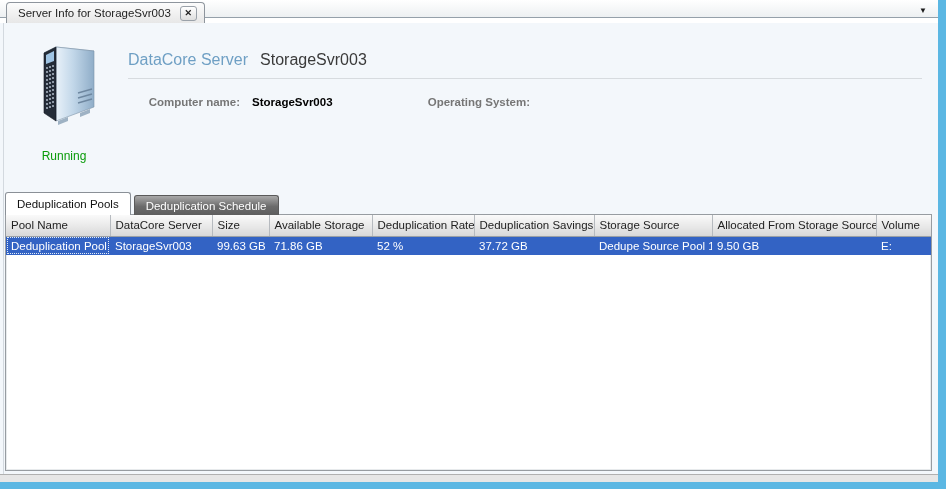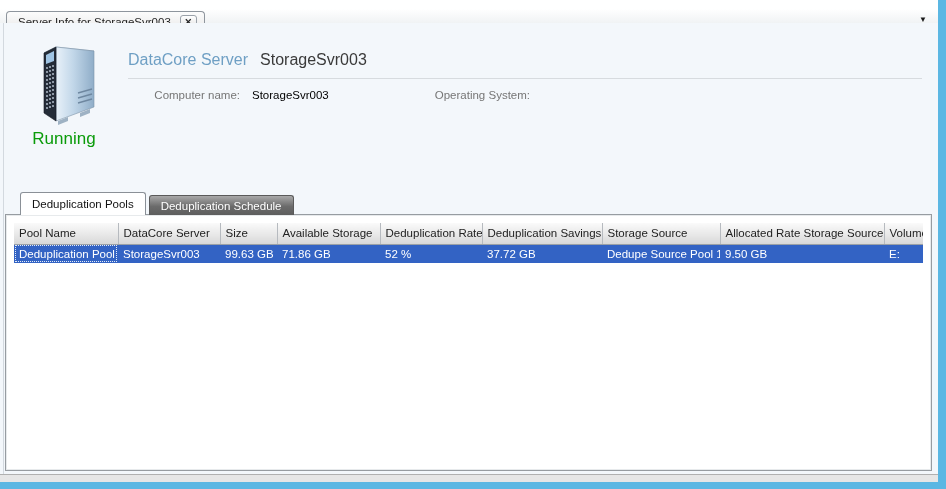--- a/index.html
+++ b/index.html
@@ -14,21 +14,21 @@
   .window { position: absolute; inset: 0; }
 
   
   .frame-right  { position: absolute; top: 0; right: 0; width: 8px; bottom: 0; background: #5bb7e3; }
   .frame-bottom { position: absolute; left: 0; right: 0; bottom: 0; height: 7px; background: #5bb7e3; }
   .frame-bottom-gray { position: absolute; left: 0; right: 8px; bottom: 7px; height: 8px;
     background: #e6e6e6; border-top: 1px solid #b0b0b0; }
 
   
   .doc-tabstrip {
-    position: absolute; top: 9px; left: 0; right: 8px; height: 18px;
+    position: absolute; top: 0; left: 0; right: 8px; height: 18px;
     background: linear-gradient(#ffffff, #edf0f2);
     border-bottom: 1px solid #95a0aa;
   }
   .doc-tab {
     position: absolute; left: 6px; top: 2px; height: 21px;
     display: inline-flex; align-items: center;
     padding: 0 7px 0 11px;
     background: linear-gradient(#fcfcfc, #e7e7e7);
     border: 1px solid #8e959d; border-bottom: none;
     border-radius: 4px 4px 0 0;
@@ -50,38 +50,38 @@
   
   .content {
     position: absolute; top: 23px; left: 0; right: 8px; bottom: 15px;
     background: #f3f7fb;
   }
   .left-edge { position: absolute; left: 3px; top: 0; bottom: 0; width: 1px; background: #d3d9df; }
 
   
   .server-header { position: absolute; top: 12px; left: 0; right: 0; display: flex; }
   .icon-col { width: 128px; flex: 0 0 128px; text-align: center; padding-top: 8px; }
-  .status-label { margin-top: 0; color: #0a9b0a; font-size: 17px; }
+  .status-label { margin-top: 20px; color: #0a9b0a; font-size: 12px; }
   .header-main { flex: 1; padding-right: 16px; }
   .title-row { margin-top: 16px; font-size: 16px; white-space: nowrap; }
   .title-type { color: #6e9fc4; margin-right: 12px; }
   .title-name { color: #3a3a3a; }
   .title-sep { border: none; border-top: 1px solid #d7dbdf; margin-top: 9px; }
   .fields { margin-top: 10px; }
-  .frow { display: flex; height: 26px; white-space: nowrap; }
+  .frow { display: flex; align-items: center; height: 26px; white-space: nowrap; font-weight: bold; }
   .flabel { color: #767676; text-align: right; }
   .flabel.c1 { width: 112px; }
   .flabel.c2 { width: 130px; }
   .fvalue { color: #000; margin-left: 12px; }
   .fvalue.v1 { width: 148px; }
   .fvalue.v2 { flex: 1; }
 
   
   .inner-tabs {
-    position: absolute; left: 20px; top: 169px; height: 23px;
+    position: absolute; left: 5px; top: 169px; height: 23px;
     display: flex; align-items: flex-end; z-index: 3;
   }
   .inner-tab {
     display: inline-flex; align-items: center;
     padding: 0 11px; white-space: nowrap;
     border-radius: 3px 3px 0 0; cursor: default;
   }
   .inner-tab.active {
     height: 23px; background: #ffffff;
     border: 1px solid #8a9097; border-bottom: none;
@@ -95,21 +95,21 @@
     text-align: right;
   }
 
   
   .table-panel {
     position: absolute; left: 5px; right: 6px; top: 191px; bottom: 3px;
     background: #ffffff;
     border: 1px solid #979ca1;
     box-shadow: inset 0 0 0 1px #e7eaec;
     z-index: 2;
-    padding: 8px;
+    padding: 0;
     overflow: hidden;
   }
   table.pools { width: 100%; border-collapse: collapse; table-layout: fixed; }
   table.pools th {
     height: 21px;
     background: linear-gradient(#fafafa, #e8e8e8 55%, #d8d8d8);
     border-right: 1px solid #b6babf;
     border-bottom: 1px solid #9aa0a6;
     font-weight: normal; text-align: left;
     padding: 1px 5px; color: #222;
@@ -249,21 +249,21 @@
         </colgroup>
         <thead>
           <tr>
             <th>Pool Name</th>
             <th>DataCore Server</th>
             <th>Size</th>
             <th>Available Storage</th>
             <th>Deduplication Rate</th>
             <th>Deduplication Savings</th>
             <th>Storage Source</th>
-            <th>Allocated Rate Storage Source</th>
+            <th>Allocated From Storage Source</th>
             <th>Volume</th>
           </tr>
         </thead>
         <tbody>
           <tr>
             <td class="focus-cell">Deduplication Pool 1</td>
             <td>StorageSvr003</td>
             <td>99.63 GB</td>
             <td>71.86 GB</td>
             <td>52 %</td>

